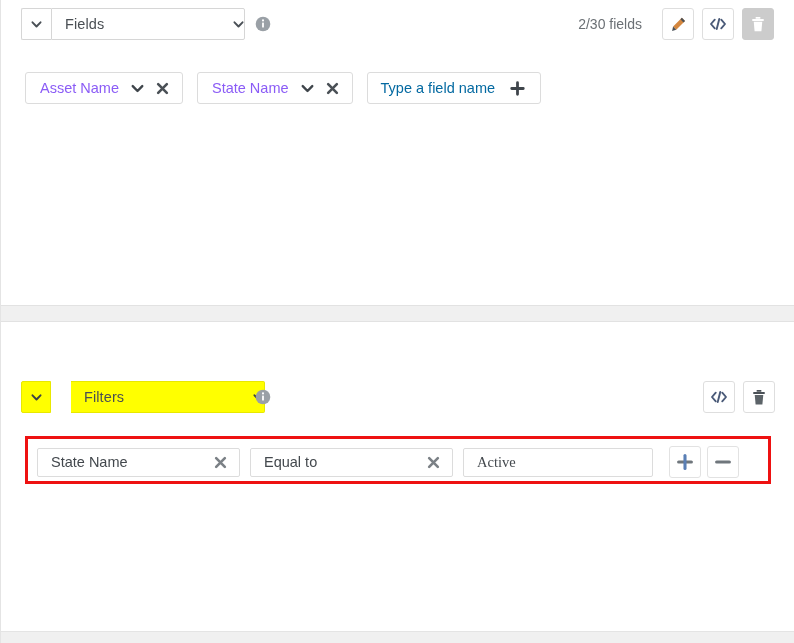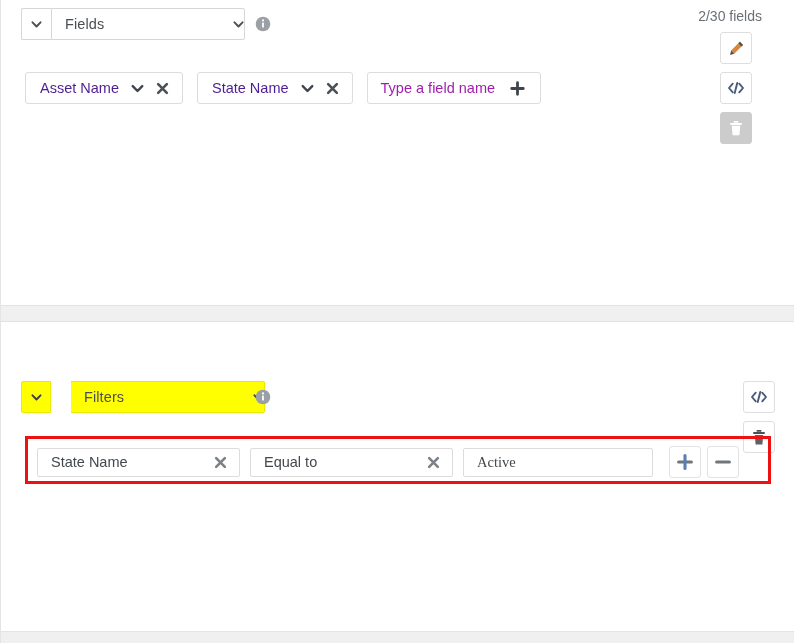--- a/index.html
+++ b/index.html
@@ -92,21 +92,20 @@
     width: 16px;
     height: 16px;
   }
 
   
   .toolbar {
     position: absolute;
     display: flex;
     align-items: center;
     gap: 8px;
-    flex-direction: column;
   }
   .count-label {
     font-size: 14px;
     color: #6b7075;
     margin-right: 12px;
     white-space: nowrap;
   }
   .icon-btn {
     width: 32px;
     height: 32px;
@@ -139,31 +138,31 @@
     border-radius: 3px;
     background: #fff;
     display: flex;
     align-items: center;
     gap: 12px;
     padding: 0 13px 0 14px;
     box-sizing: border-box;
   }
   .chip-label {
     font-size: 14.5px;
-    color: #4c1d95;
+    color: #8b5cf6;
     white-space: nowrap;
   }
   .chip.input-chip {
     width: 174px;
     justify-content: space-between;
     padding: 0 15px 0 13px;
   }
   .chip-placeholder {
     font-size: 14.5px;
-    color: #a21caf;
+    color: #0369a1;
     white-space: nowrap;
   }
 
   
   .divider-band {
     position: absolute;
     left: 0;
     width: 794px;
     height: 17px;
     background: #f0f0f0;

